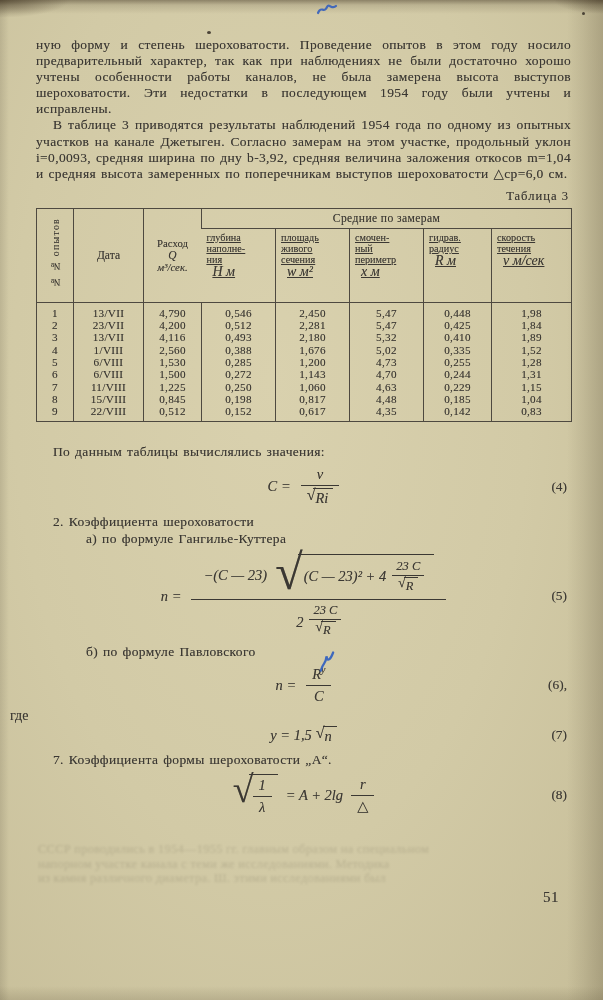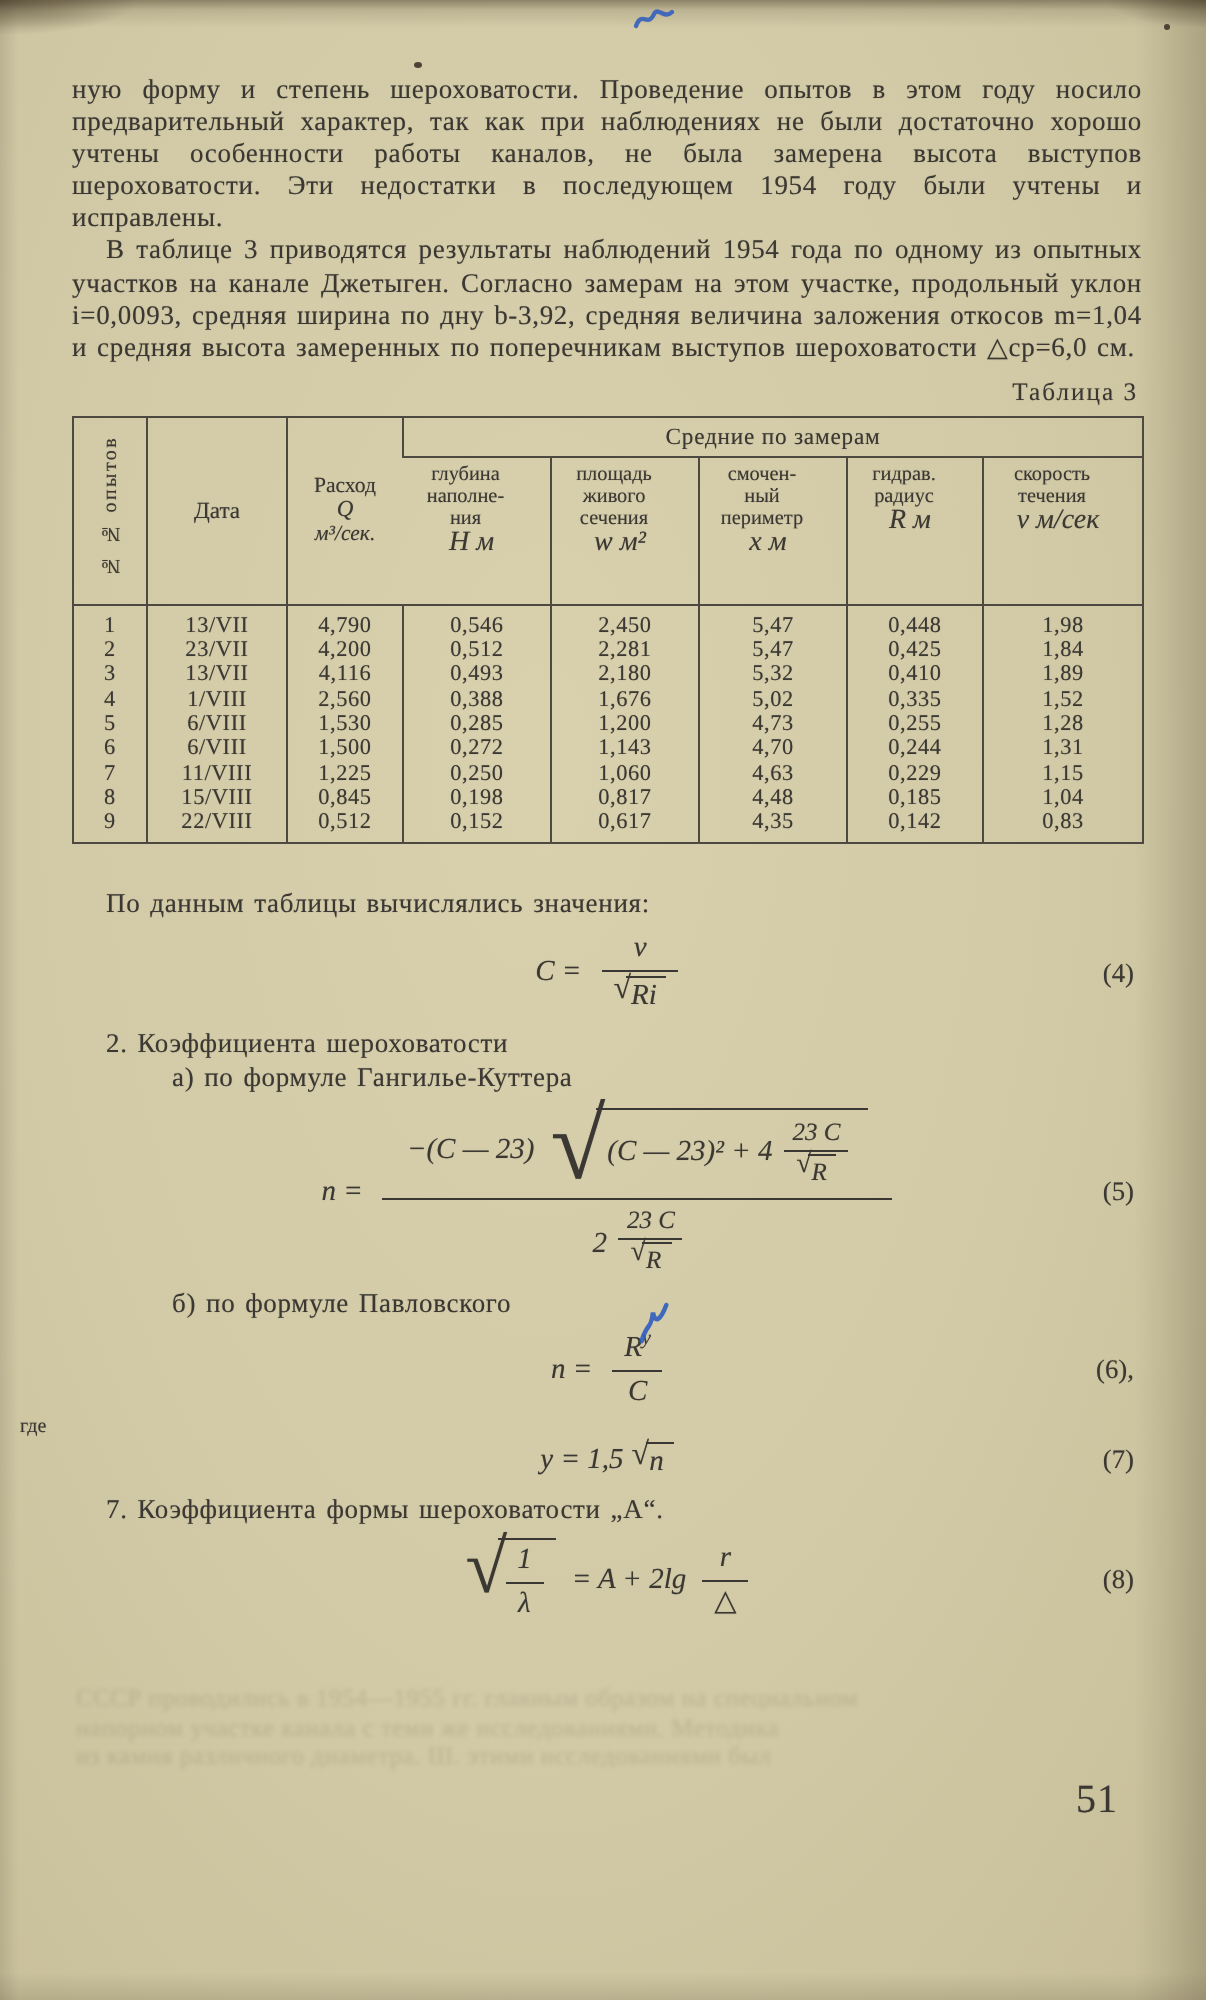--- a/index.html
+++ b/index.html
@@ -36,21 +36,21 @@
   thead th { border-bottom:1px solid #4e4940; }
   .group-th { font-size:11.6px; height:20px; text-align:center; letter-spacing:.4px; }
   .th-num, .th-date, .th-q { text-align:center; vertical-align:middle; }
   .vert { writing-mode:vertical-rl; transform:rotate(180deg); display:inline-block;
           font-size:10px; letter-spacing:1.2px; line-height:1.1; }
   .th-date { font-size:11.6px; }
   .th-q { font-size:10.8px; line-height:12px; }
   .th-q .qsym { font-size:11.5px; }
   .unit { font-style:italic; }
   .sub-th { font-size:10.2px; line-height:11.2px; height:74px; vertical-align:top;
-            text-align:center; padding:3px 16px 2px 5px; }
+            text-align:left; padding:3px 16px 2px 5px;text-decoration:underline; }
   .sh { white-space:pre-line; }
   .shu { margin-top:1px; padding-left:6px; font-size:14px; }
   tbody td { font-size:11.2px; line-height:12.3px; height:12.3px; text-align:center; letter-spacing:.3px; }
   tbody tr:first-child td { padding-top:4px; }
   tbody tr:last-child td { padding-bottom:3px; }
 
   .fline { font-size:13.5px; line-height:15.6px; }
   .item2a { text-indent:50px; }
 
   .eq-row { position:relative; display:flex; align-items:center; justify-content:center;
@@ -83,34 +83,34 @@
   .sqrt.lg > .bod { display:flex; align-items:center; gap:6px; min-height:42px; padding:2px 10px 0 6px; }
   .frac.bg > .num { padding:0 12px 3px; gap:4px; }
   .frac.bg > .den { padding:3px 12px 0; gap:6px; align-items:center; }
   .dcoeff { transform:translateY(2px); }
 
   
   .eq6 { margin:6px 0 2px; }
   .sup6 { position:relative; font-size:10px; top:-5px; }
   .pen6 { position:absolute; left:-4px; top:-15px; width:19px; height:26px; opacity:.9; }
 
-  .gde { margin:3px 0 0 -26px; font-size:10px; }
+  .gde { margin:3px 0 0 -26px; font-size:14px; }
 
   
   .eq7 { margin:2px 0 7px; }
   .eq7 .sqrt .sym { font-size:16px; }
 
   
   .eq8 { margin:7px 0 0; }
   .sqrt.md > .sym { font-size:38px; line-height:34px; transform:translateY(-2px); margin-right:-3px; }
   .sqrt.md > .bod { display:flex; align-items:center; min-height:34px; padding:2px 6px 0 4px; }
   .eq8 .mid { margin:0 8px; }
   .tri { font-style:normal; }
 
-  .page-number { position:absolute; right:44px; top:889px; font-size:20px; letter-spacing:.5px; }
+  .page-number { position:absolute; right:44px; top:889px; font-size:15px; letter-spacing:.5px; }
 
   .bleed { position:absolute; left:38px; color:#6e6750; opacity:.20; filter:blur(1.1px);
            font-size:12.4px; white-space:nowrap; letter-spacing:.3px; }
   .b1 { top:842px; } .b2 { top:857px; } .b3 { top:871px; }
 
   .pen-top { position:absolute; left:316px; top:2px; width:22px; height:15px; opacity:.9; }
   .speck1 { position:absolute; left:207px; top:31px; width:4px; height:3px; background:#4a4336; border-radius:50%; }
   .speck2 { position:absolute; left:582px; top:12px; width:3px; height:3px; background:#4a4336; border-radius:50%; }
 </style>
 </head>

